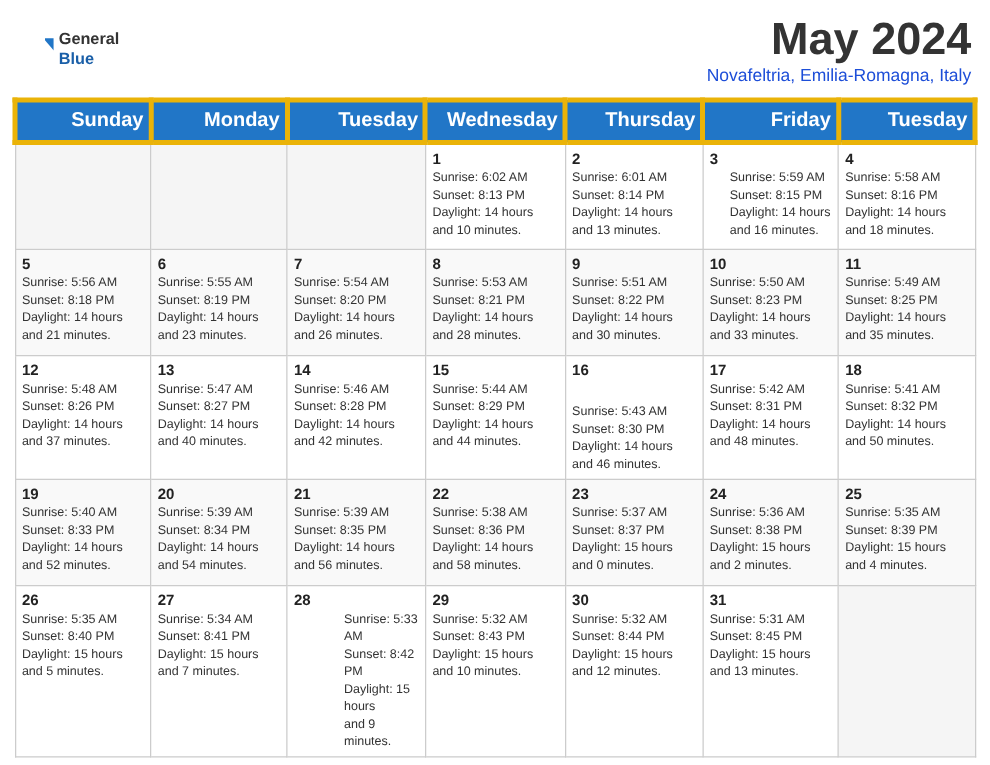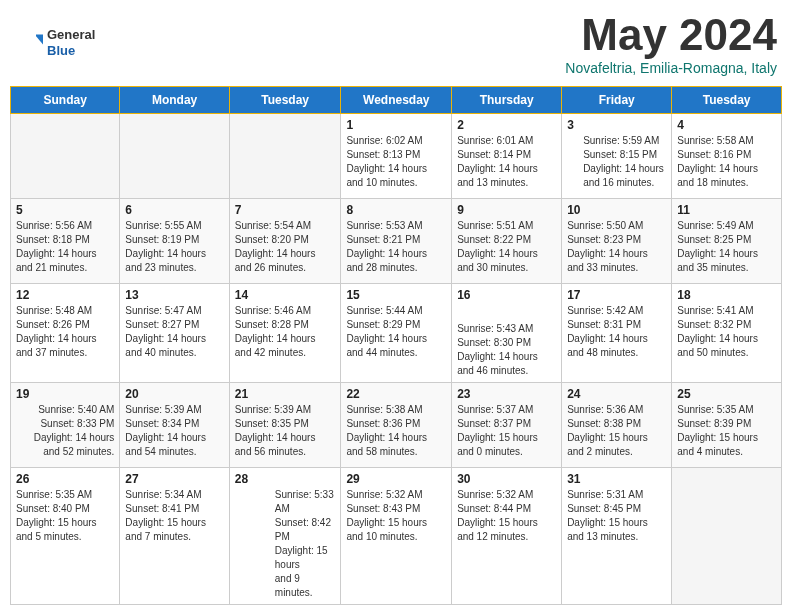--- a/index.html
+++ b/index.html
@@ -32,41 +32,41 @@
     .logo-general { color: #333; }
     .logo-blue { color: #1a5fa8; }
     .logo-icon {
       width: 28px;
       height: 28px;
     }
     .title-block {
       text-align: right;
     }
     .title-month {
-      font-size: 44px;
+      font-size: 36px;
       font-weight: bold;
       color: #333;
     }
     .title-location {
       font-size: 14px;
-      color: #0f766e;
+      color: #1d4ed8;
     }
     .calendar {
       width: 100%;
       border-collapse: collapse;
       font-size: 10.5px;
     }
     .calendar th {
       background-color: #2176c7;
       color: white;
       padding: 6px 4px;
-      text-align: center;
-      font-size: 12px;
+      text-align: right;
+      font-size: 16px;
       font-weight: bold;
-      border: 1px solid #eab308;
+      border: 4px solid #eab308;
     }
     .calendar td {
       border: 1px solid #ccc;
       vertical-align: top;
       padding: 4px 5px;
       width: 113px;
       min-height: 80px;
       background: #fff;
     }
     .calendar tr:nth-child(even) td {
@@ -255,21 +255,21 @@
           <div class="day-number">18</div>
           <div class="day-info" style="white-space: pre-line;">Sunrise: 5:41 AM
 Sunset: 8:32 PM
 Daylight: 14 hours
 and 50 minutes.</div>
         </td>
       </tr>
       <tr class="week-row">
         <td>
           <div class="day-number">19</div>
-          <div class="day-info" style="white-space: pre-line; text-align: right;">Sunrise: 5:40 AM
+          <div class="day-info" style="white-space: pre-line;">Sunrise: 5:40 AM
 Sunset: 8:33 PM
 Daylight: 14 hours
 and 52 minutes.</div>
         </td>
         <td>
           <div class="day-number">20</div>
           <div class="day-info" style="white-space: pre-line;">Sunrise: 5:39 AM
 Sunset: 8:34 PM
 Daylight: 14 hours
 and 54 minutes.</div>

